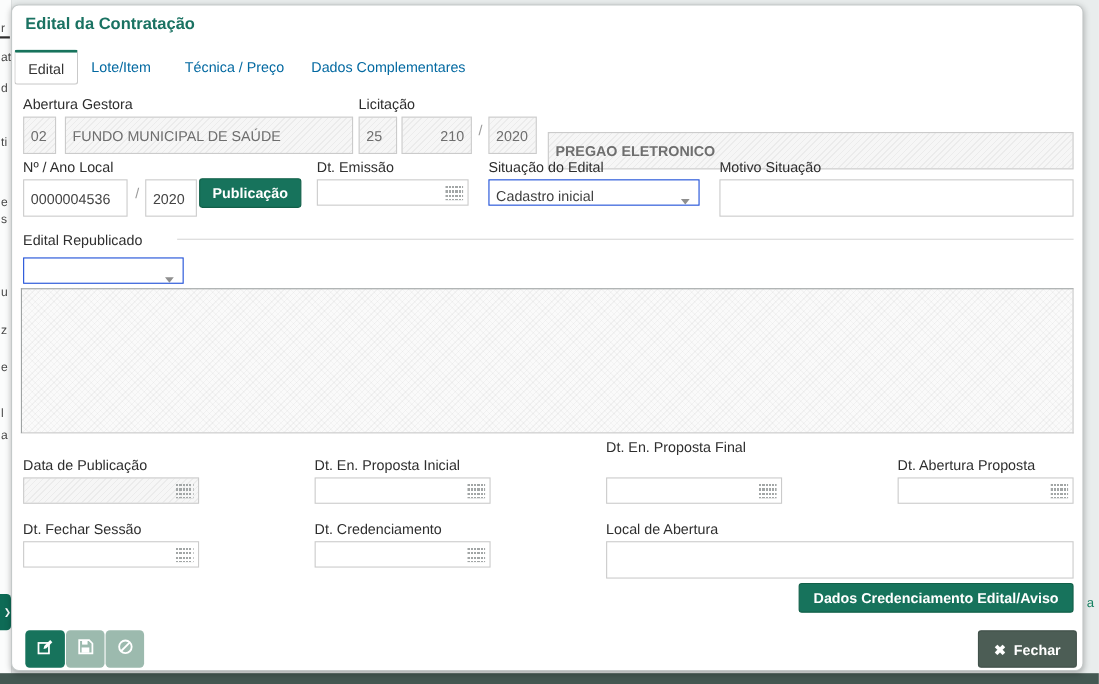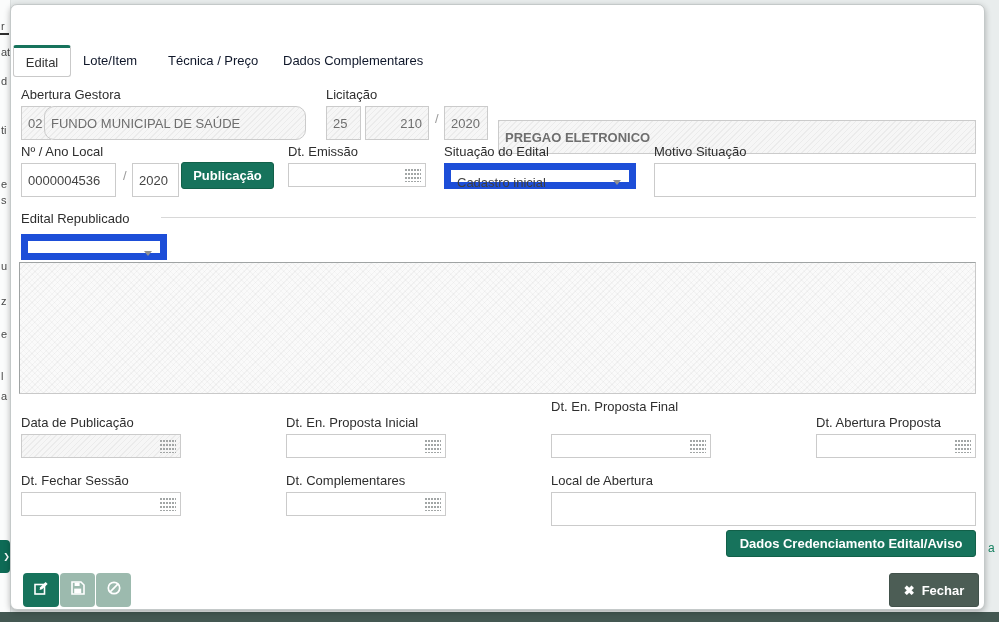--- a/index.html
+++ b/index.html
@@ -26,21 +26,21 @@
     background:#fff; border:1px solid #C4C9C9; border-radius:7px;
     box-shadow:0 2px 6px rgba(0,0,0,.28); }
 
   .title { position:absolute; left:12px; top:8px; font-size:15px; font-weight:bold; color:#1A7262; }
 
   
   .tab-active { position:absolute; left:2px; top:40px; width:58px; height:32px;
     background:#fff; border:1px solid #C9C9C9; border-top:3px solid #17735C;
     border-radius:3px; display:flex; align-items:center; justify-content:center;
     font-size:13px; color:#333; }
-  .tab { position:absolute; top:48px; font-size:13px; color:#0f172a; cursor:default; }
+  .tab { position:absolute; top:48px; font-size:13px; color:#0369a1; cursor:default; }
 
   
   .lbl { position:absolute; font-size:13px; color:#2E2E2E; white-space:nowrap; }
   .inp { position:absolute; height:24px; border:1px solid #CBCBCB; background:#fff;
     font-family:"Liberation Sans", sans-serif; font-size:13px; color:#444;
     padding:16px 6px; outline:none; }
   .dis { background-color:#F6F6F6; color:#6E6E6E;
     background-image:repeating-linear-gradient(135deg, rgba(0,0,0,.045) 0 1px, transparent 1px 4px); }
   .num { text-align:right; }
   .sep { position:absolute; font-size:13px; color:#9A9A9A; }
@@ -58,22 +58,22 @@
   }
   
   .cal { background:
       repeating-linear-gradient(to bottom, #A2A6A6 0 2px, rgba(0,0,0,0) 2px 4px); }
   .cal::before { content:""; display:block; width:100%; height:100%;
       background: repeating-linear-gradient(to right, rgba(0,0,0,0) 0 2px, #F6F6F6 2px 3px),
                   rgba(0,0,0,0); }
   .datewrap:not(.dis) .cal::before {
       background: repeating-linear-gradient(to right, rgba(0,0,0,0) 0 2px, #FFFFFF 2px 3px); }
 
-  .selectwrap { position:absolute; height:24px; border:7px solid #1d4ed8; background:#fff;
-    display:flex; align-items:center; justify-content:space-between; padding:12px 8px 0 6px;
+  .selectwrap { position:absolute; height:24px; border:1px solid #1d4ed8; background:#fff;
+    display:flex; align-items:flex-end; justify-content:space-between; padding:12px 8px 0 6px;
     font-size:13px; color:#3E3E3E; }
   .caret { width:0; height:0; border-left:4px solid transparent; border-right:4px solid transparent;
     border-top:5px solid #8F8F8F; }
 
   .fieldset-line { position:absolute; border-top:1px solid #D8D8D8; }
 
   .bigarea { position:absolute; border:1px solid #C9C9C9; border-top-color:#9FA3A3; border-left-color:#9FA3A3;
     background-color:#FAFAFA;
     background-image:repeating-linear-gradient(135deg, rgba(0,0,0,.035) 0 1px, transparent 1px 4px),
                      repeating-linear-gradient(45deg, rgba(0,0,0,.025) 0 1px, transparent 1px 4px); }
@@ -112,29 +112,30 @@
   <span class="frag-line" style="top:33px"></span>
 </div>
 <div class="side-wedge">
   <span>❯</span>
 </div>
 <span class="right-frag">a</span>
 <div class="bottom-bar"></div>
 
 <div class="modal">
 
+  <div class="title">Edital da Contratação</div>
 
   <div class="tab-active">Edital</div>
   <div class="tab" style="left:72px">Lote/Item</div>
   <div class="tab" style="left:157px">Técnica / Preço</div>
   <div class="tab" style="left:272px">Dados Complementares</div>
 
   <span class="lbl" style="left:10px;top:82px">Abertura Gestora</span>
   <input class="inp dis" style="left: 10px; top: 101px; width: 30px;" readonly="" value="02">
-  <input class="inp dis" style="left: 33px; top: 101px; width: 262px; border-radius: 10px;" readonly="" value="FUNDO MUNICIPAL DE SAÚDE">
+  <input class="inp dis" style="left: 48px; top: 101px; width: 262px;" readonly="" value="FUNDO MUNICIPAL DE SAÚDE">
 
   <span class="lbl" style="left:315px;top:82px">Licitação</span>
   <input class="inp dis" style="left: 315px; top: 101px; width: 35px;" readonly="" value="25">
   <input class="inp dis num" style="left: 354px; top: 101px; width: 64px;" readonly="" value="210">
   <span class="sep" style="left:424px;top:106px">/</span>
   <input class="inp dis" style="left: 433px; top: 101px; width: 44px;" readonly="" value="2020">
   <input class="inp dis" style="left: 487px; top: 115px; width: 478px; font-weight: bold;" readonly="" value="PREGAO ELETRONICO">
 
   <span class="lbl" style="left:10px;top:139px">Nº / Ano Local</span>
   <input class="inp" style="left: 10px; top: 158px; width: 95px;" value="0000004536">
@@ -183,21 +184,21 @@
   <span class="lbl" style="left:805px;top:410px">Dt. Abertura Proposta</span>
   <div class="datewrap" style="left:805px;top:429px;width:160px">
     <span class="cal"></span>
   </div>
 
   <span class="lbl" style="left:10px;top:468px">Dt. Fechar Sessão</span>
   <div class="datewrap" style="left:10px;top:487px;width:160px">
     <span class="cal"></span>
   </div>
 
-  <span class="lbl" style="left:275px;top:468px">Dt. Complementares</span>
+  <span class="lbl" style="left:275px;top:468px">Dt. Credenciamento</span>
   <div class="datewrap" style="left:275px;top:487px;width:160px">
     <span class="cal"></span>
   </div>
 
   <span class="lbl" style="left:540px;top:468px">Local de Abertura</span>
   <input class="inp" style="left: 540px; top: 487px; width: 425px;" value="">
 
   <div class="btn-green" style="left:715px;top:525px;width:250px">Dados Credenciamento Edital/Aviso</div>
 
   <div class="iconbtn primary" style="left:12px;top:568px">

